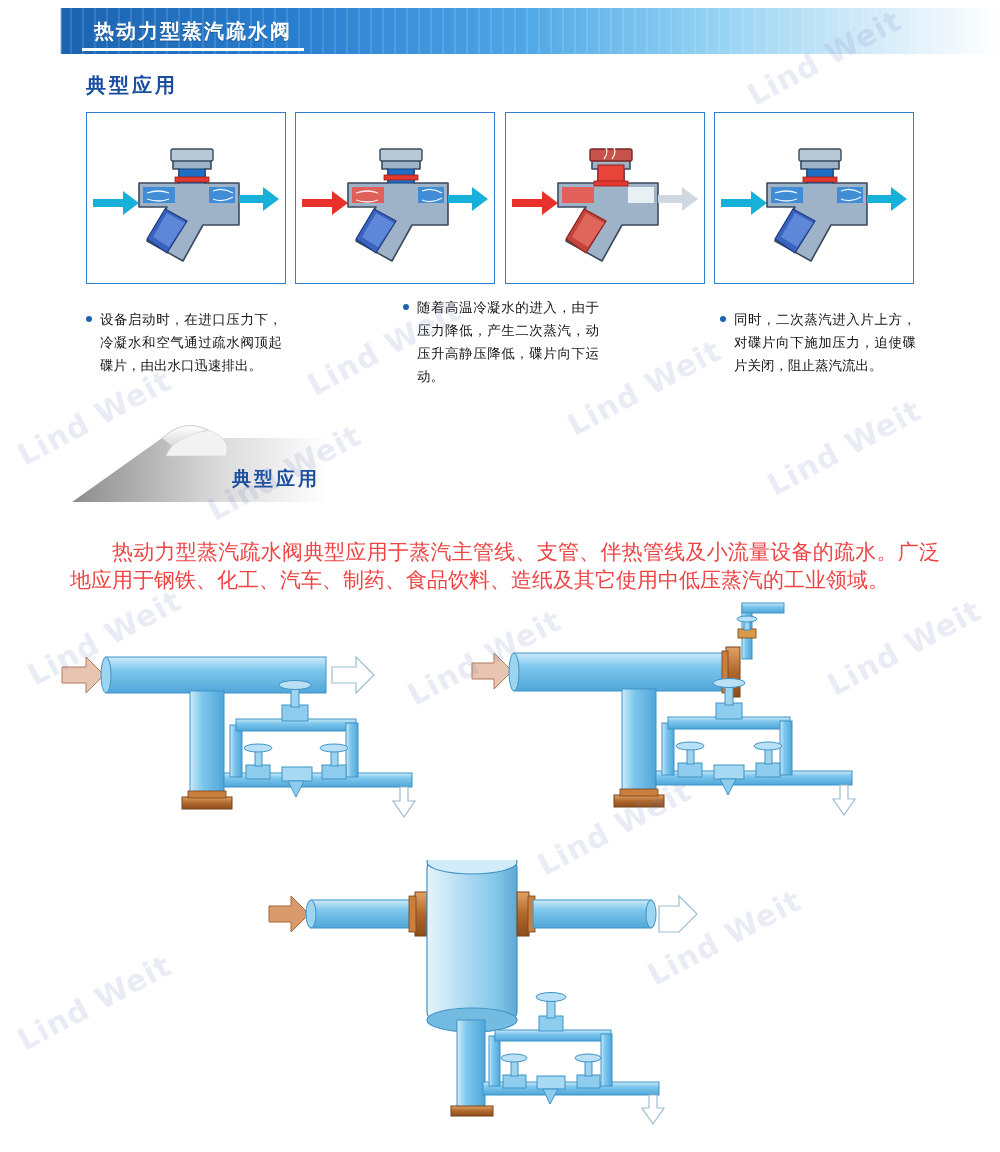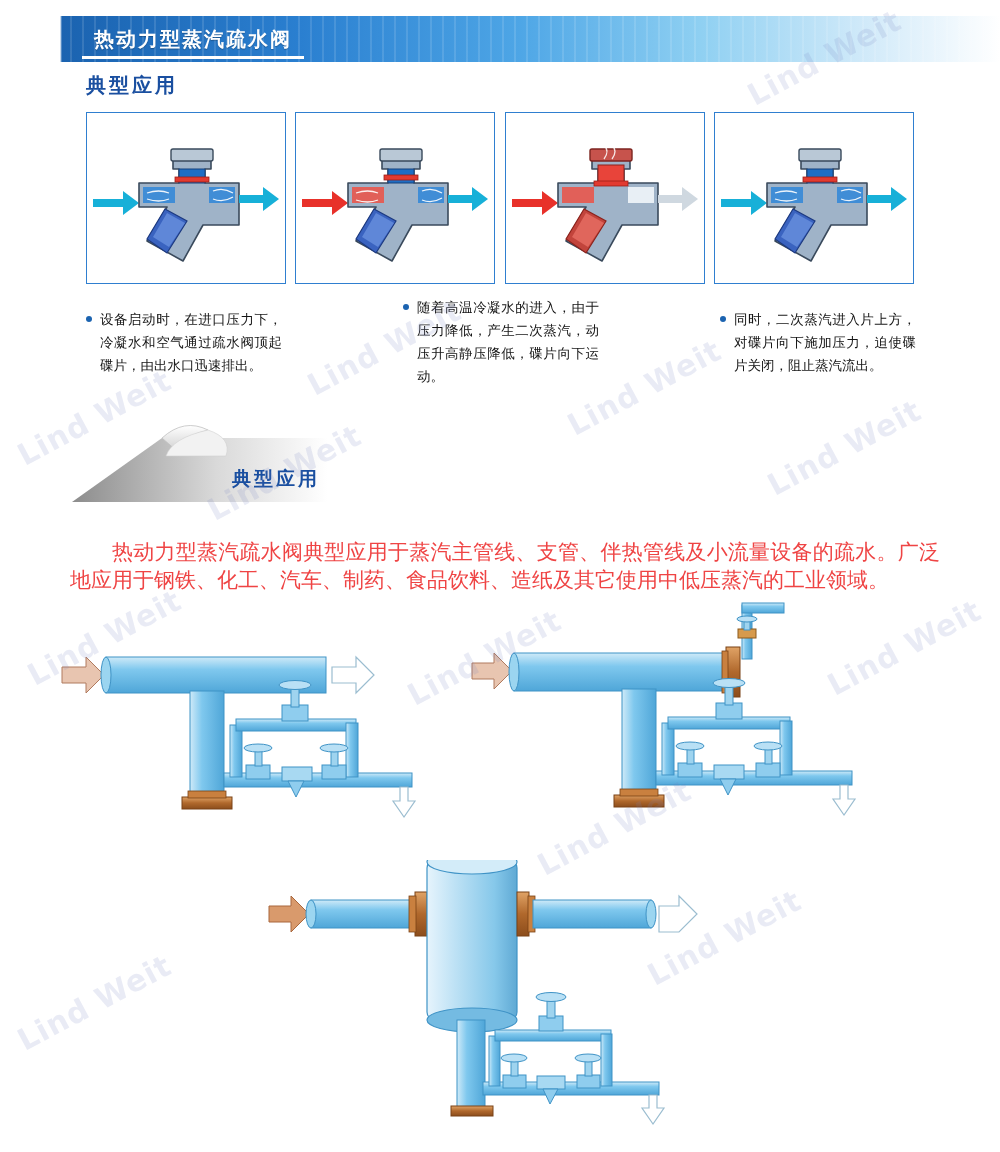--- a/index.html
+++ b/index.html
@@ -30,21 +30,21 @@
     font-weight: 600;
     color: rgba(120, 130, 190, 0.16);
     transform: rotate(-28deg);
     white-space: nowrap;
     letter-spacing: 1px;
   }
 
   
   .header {
     position: absolute;
-    top: 16px;
+    top: 8px;
     left: 0;
     width: 1000px;
     height: 46px;
     overflow: hidden;
   }
   .header-bg {
     position: absolute;
     top: 0; left: 0;
     width: 1000px;
     height: 46px;

